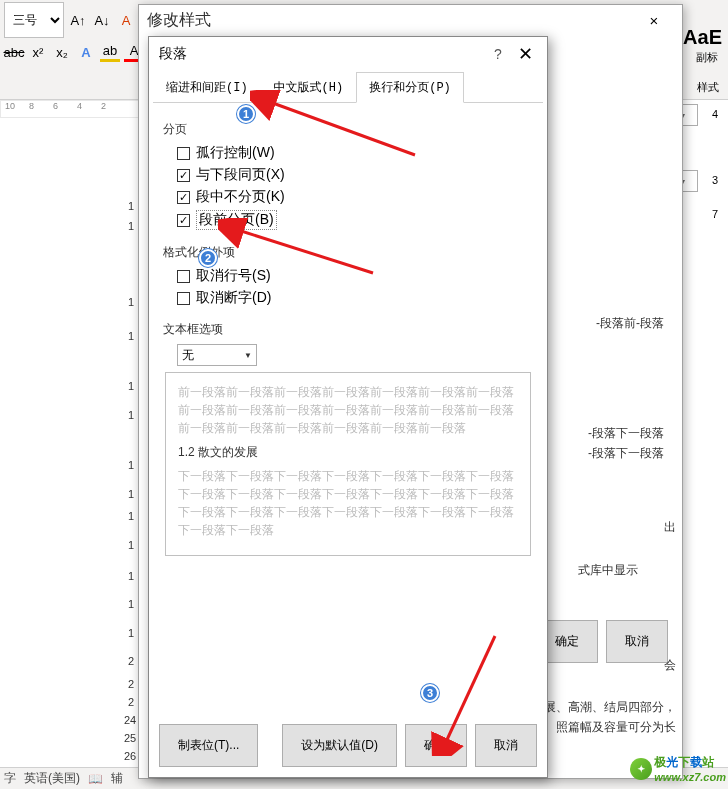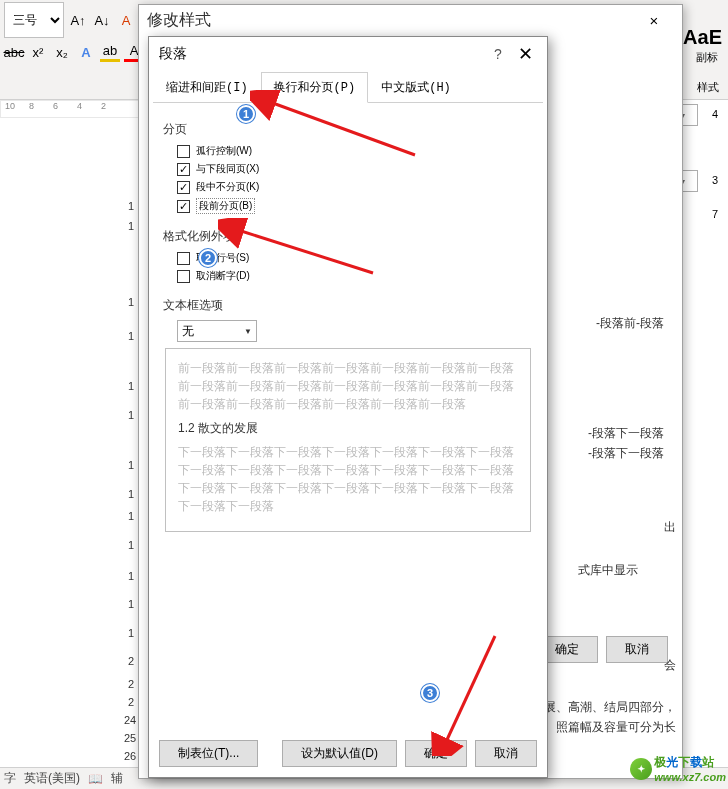--- a/index.html
+++ b/index.html
@@ -36,21 +36,21 @@
 .watermark-text { font-size:11px; color:#4a9e1e; font-style:italic; font-weight:bold;}
 .watermark-cn { font-size:13px; font-weight:bold; }
 .watermark-cn .c1{color:#4a9e1e;} .watermark-cn .c2{color:#0066cc;} .watermark-cn .c3{color:#4a9e1e;} .watermark-cn .c4{color:#0066cc;} .watermark-cn .c5{color:#4a9e1e;}
 
 
 .modal-outer { position:absolute; top:4px; left:138px; width:545px; height:775px; background:#fff; border:1px solid #a0a0a0; box-shadow:2px 2px 10px rgba(0,0,0,0.3); }
 .modal-outer .titlebar { height:30px; display:flex; align-items:center; padding:0 8px; justify-content:space-between; }
 .modal-outer .title { font-size:16px; color:#333;}
 .close-x { width:40px; text-align:center; font-size:15px; cursor:pointer;}
 .outer-footer { position:absolute; bottom:10px; right:14px; display:flex; gap:8px;}
-.btn { padding:4px 18px; border:1px solid #adadad; background:#e1e1e1; cursor:pointer; font-size:12px;}
+.btn { padding:12px 18px; border:1px solid #adadad; background:#e1e1e1; cursor:pointer; font-size:12px;}
 .outer-hint { position:absolute; right:40px; bottom:110px; font-size:12px; color:#333;}
 .outer-text { position:absolute; font-size:12px; color:#333; }
 
 
 .modal-inner { position:absolute; top:36px; left:148px; width:400px; height:742px; background:#fff; border:1px solid #888; box-shadow: 3px 3px 12px rgba(0,0,0,0.4); }
 .modal-inner .titlebar2 { height:34px; display:flex; align-items:center; padding:0 10px; justify-content:space-between; }
 .titlebar2 .ttl { font-size:14px;}
 .titlebar2 .tbicons { display:flex; gap:12px; align-items:center;}
 .help-q { font-size:14px; color:#555; cursor:pointer;}
 .close2 { font-size:18px; cursor:pointer; padding:0 4px;}
@@ -58,21 +58,21 @@
 .tabs { display:flex; border-bottom:1px solid #d0d0d0; margin:0 4px;}
 .tab { padding:6px 12px; font-size:12px; cursor:pointer; border:1px solid transparent; border-bottom:none; position:relative; top:1px;font-family:Liberation Mono, monospace;}
 .tab.active { background:#fff; border-color:#d0d0d0; border-bottom:1px solid #fff;}
 
 .inner-body { padding:10px 14px; }
 .section-label { font-size:12px; margin:8px 0 6px 0; color:#333;}
 .chk-row { display:flex; align-items:center; margin:4px 0 4px 14px; gap:6px; }
 .chk { width:13px; height:13px; border:1px solid #333; display:inline-flex; align-items:center; justify-content:center; background:#fff;}
 .chk.checked::after { content:"✓"; font-size:11px; line-height:11px; color:#000;}
 .chk-row.hl .lbl { border:1px dotted #888; padding:0 2px;}
-.chk-row .lbl { font-size:10px;}
+.chk-row .lbl { font-size:14px;}
 
 .combo { display:flex; align-items:center; }
 .combo-box { border:1px solid #adadad; width:80px; height:22px; display:flex; align-items:center; justify-content:space-between; padding:0 4px; background:#fff;}
 .combo-box .arrv { font-size:8px; color:#333;}
 
 .preview-box { margin:6px 2px; border:1px solid #c0c0c0; height:184px; padding:10px 12px; font-size:10px; color:#bbb; line-height:1.5; overflow:hidden; position:relative;}
 .preview-box .dark { color:#333; margin:6px 0;}
 
 .inner-footer { position:absolute; bottom:10px; left:10px; right:10px; display:flex; align-items:center; gap:8px;}
 .inner-footer .spacer { flex:1;}
@@ -183,22 +183,22 @@
 <div class="modal-inner">
   <div class="titlebar2">
     <span class="ttl">段落</span>
     <span class="tbicons">
       <span class="help-q">?</span>
       <span class="close2">✕</span>
     </span>
   </div>
   <div class="tabs">
     <div class="tab">缩进和间距(I)</div>
+    <div class="tab">中文版式(H)</div>
     <div class="tab active">换行和分页(P)</div>
-    <div class="tab">中文版式(H)</div>
   </div>
   <div class="inner-body">
     <div class="section-label">分页</div>
     <div class="chk-row">
       <span class="chk"></span>
       <span class="lbl">孤行控制(W)</span>
     </div>
     <div class="chk-row">
       <span class="chk checked"></span>
       <span class="lbl">与下段同页(X)</span>

